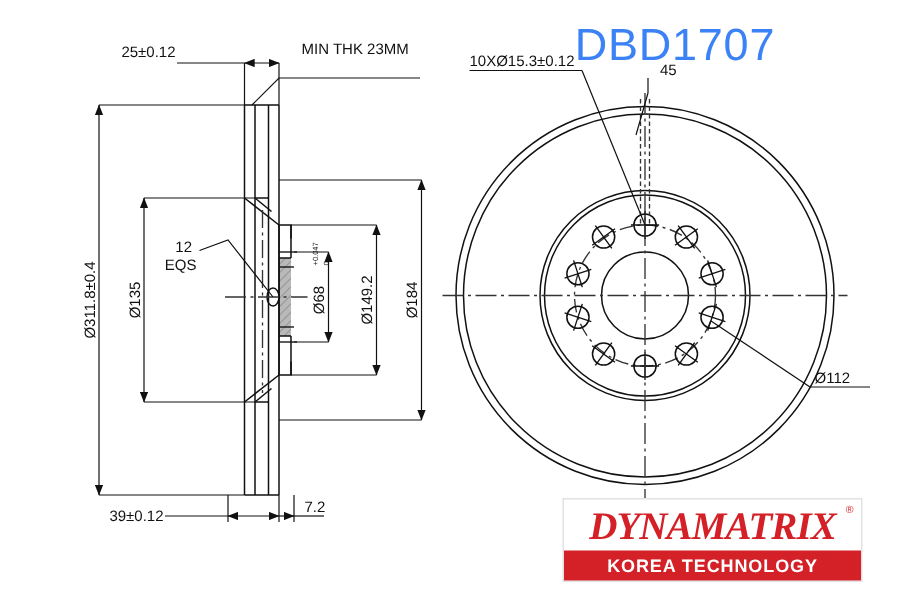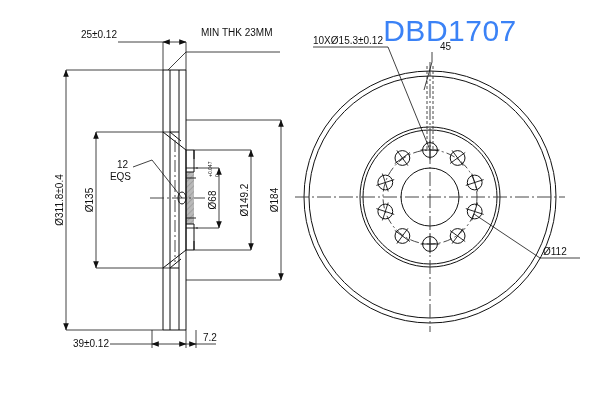--- a/index.html
+++ b/index.html
@@ -323,14 +323,21 @@
 
     <g>
       <text x="313" y="44" font-size="10" text-anchor="start">10XØ15.3±0.12</text>
       <text x="440" y="50" font-size="10" text-anchor="start">45</text>
       <text x="543" y="255" font-size="10" text-anchor="start">Ø112</text>
     </g>
   </svg>
 
   <div class="part-title">DBD1707</div>
 
+  <div class="brand">
+    <div class="brand-word">DYNAMATRIX</div>
+    <span class="brand-reg">®</span>
+    <div class="brand-bar">
+      <div class="brand-sub">KOREA TECHNOLOGY</div>
+    </div>
+  </div>
 
 </div>
 
 </body></html>

